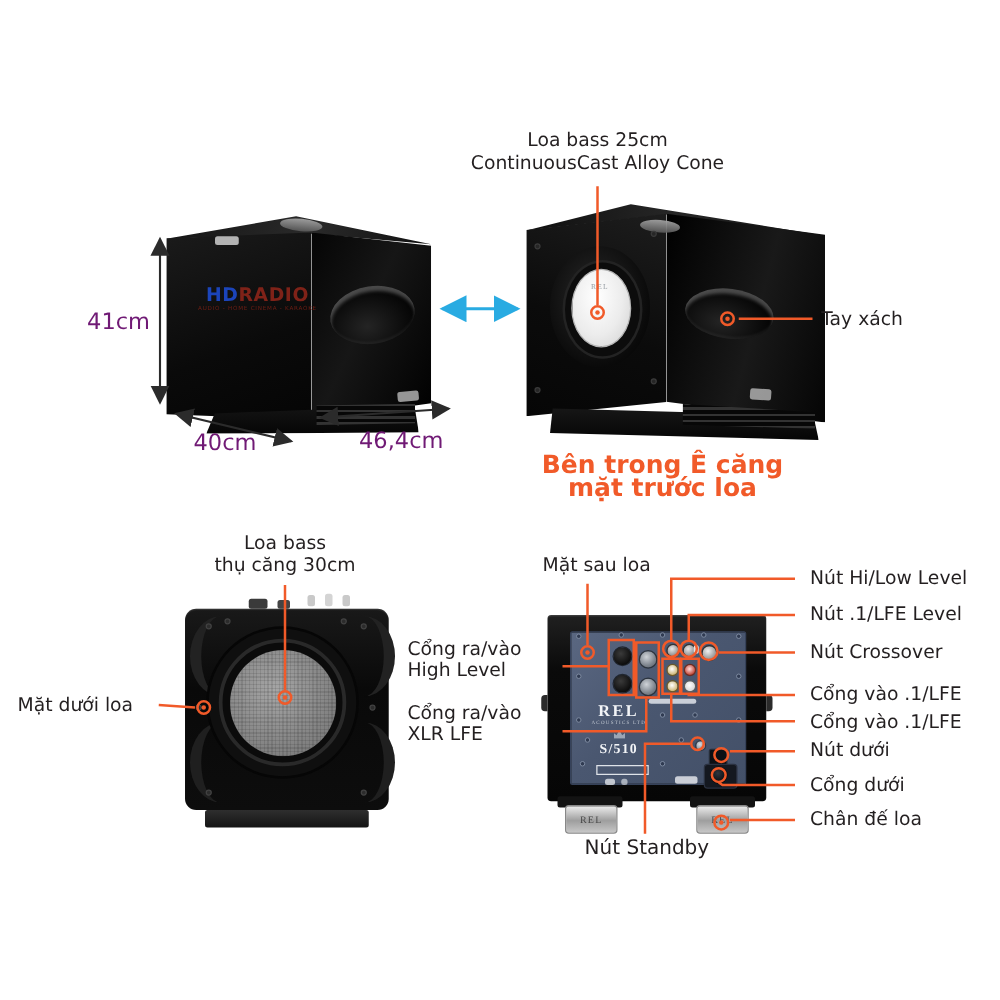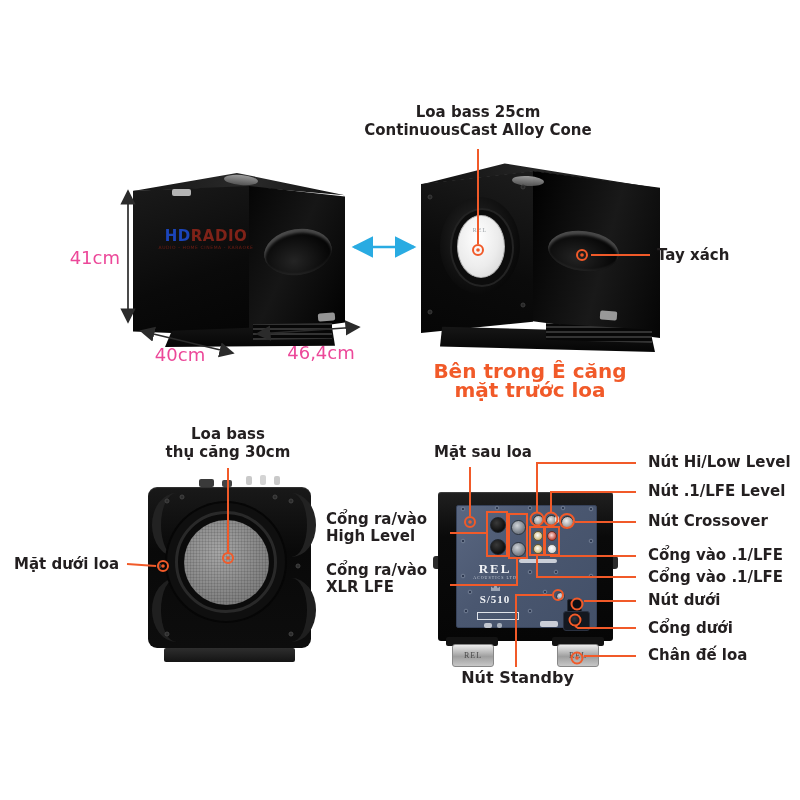--- a/index.html
+++ b/index.html
@@ -1,22 +1,22 @@
 <!DOCTYPE html>
 <html><head>
 <meta charset="utf-8">
 <style>
   html,body{margin:0;padding:0;background:#fff;}
   #canvas{position:relative;width:800px;height:800px;background:#ffffff;overflow:hidden;
           font-family:"DejaVu Sans","Liberation Sans",sans-serif;color:#231f20;}
   .abs{position:absolute;}
-  .lbl{position:absolute;color:#231f20;font-size:15px;line-height:18px;white-space:nowrap;font-weight:bold;}
+  .lbl{position:absolute;color:#231f20;font-size:15px;line-height:18px;white-space:nowrap;}
   .lbl.center{text-align:center;white-space:normal;}
   .lbl.right{text-align:left;}
-  .dim{position:absolute;font-size:18px;color:#ec4899;}
+  .dim{position:absolute;font-size:18px;color:#701a75;}
   .caption{position:absolute;color:#f15a29;font-weight:bold;font-size:20px;line-height:19px;text-align:center;}
   .face{position:absolute;}
   svg.overlay{position:absolute;left:0;top:0;pointer-events:none;}
   .chip{position:absolute;border-radius:2px;}
   .handle{position:absolute;border-radius:50%;
           background:radial-gradient(ellipse at 42% 68%, #242424, #020202 75%);
           box-shadow:inset 0 4px 3px rgba(255,255,255,.28), inset 0 -2px 2px rgba(255,255,255,.05);}
   .badge{position:absolute;border-radius:50%;background:linear-gradient(#a8a8a8,#595959);opacity:.9;}
   .watermark{position:absolute;text-align:center;opacity:.85;}
   .wm-title{font-weight:bold;font-size:15px;letter-spacing:.5px;line-height:16px;}

